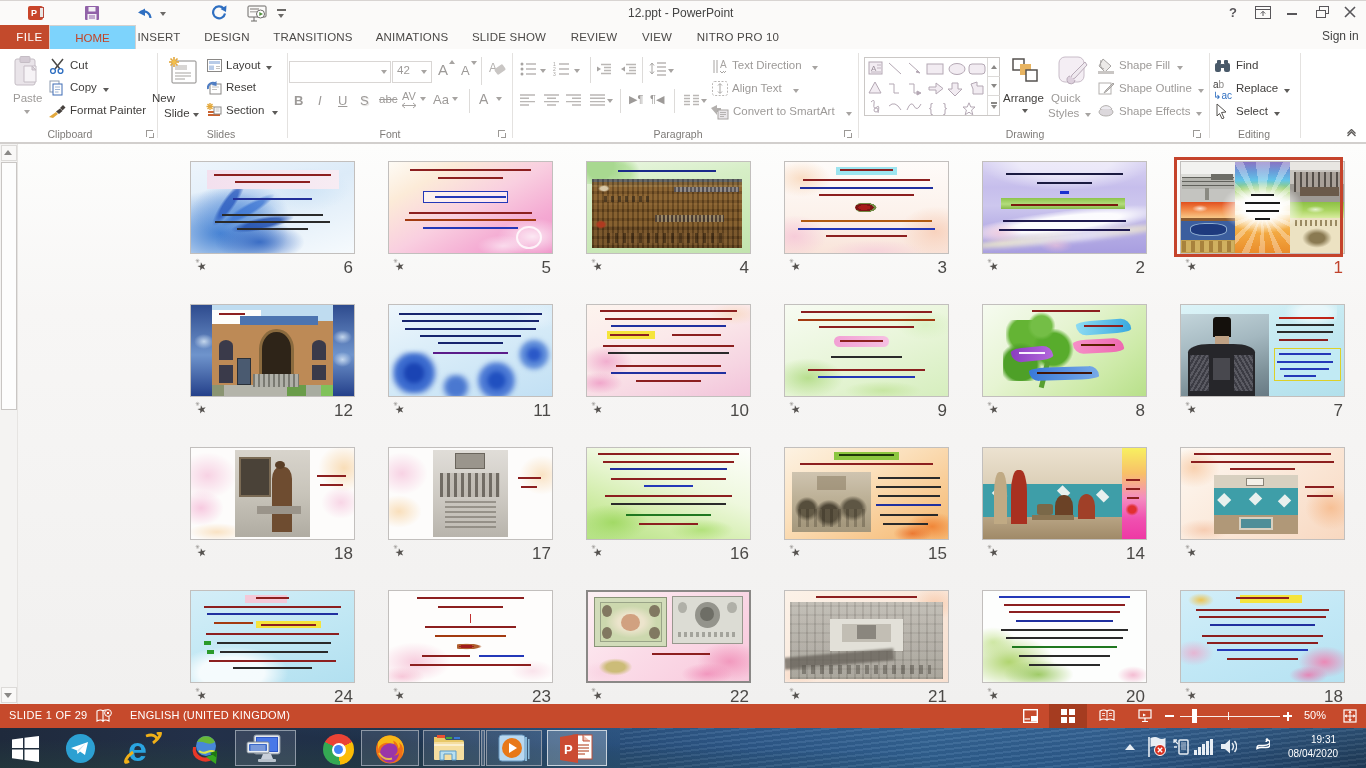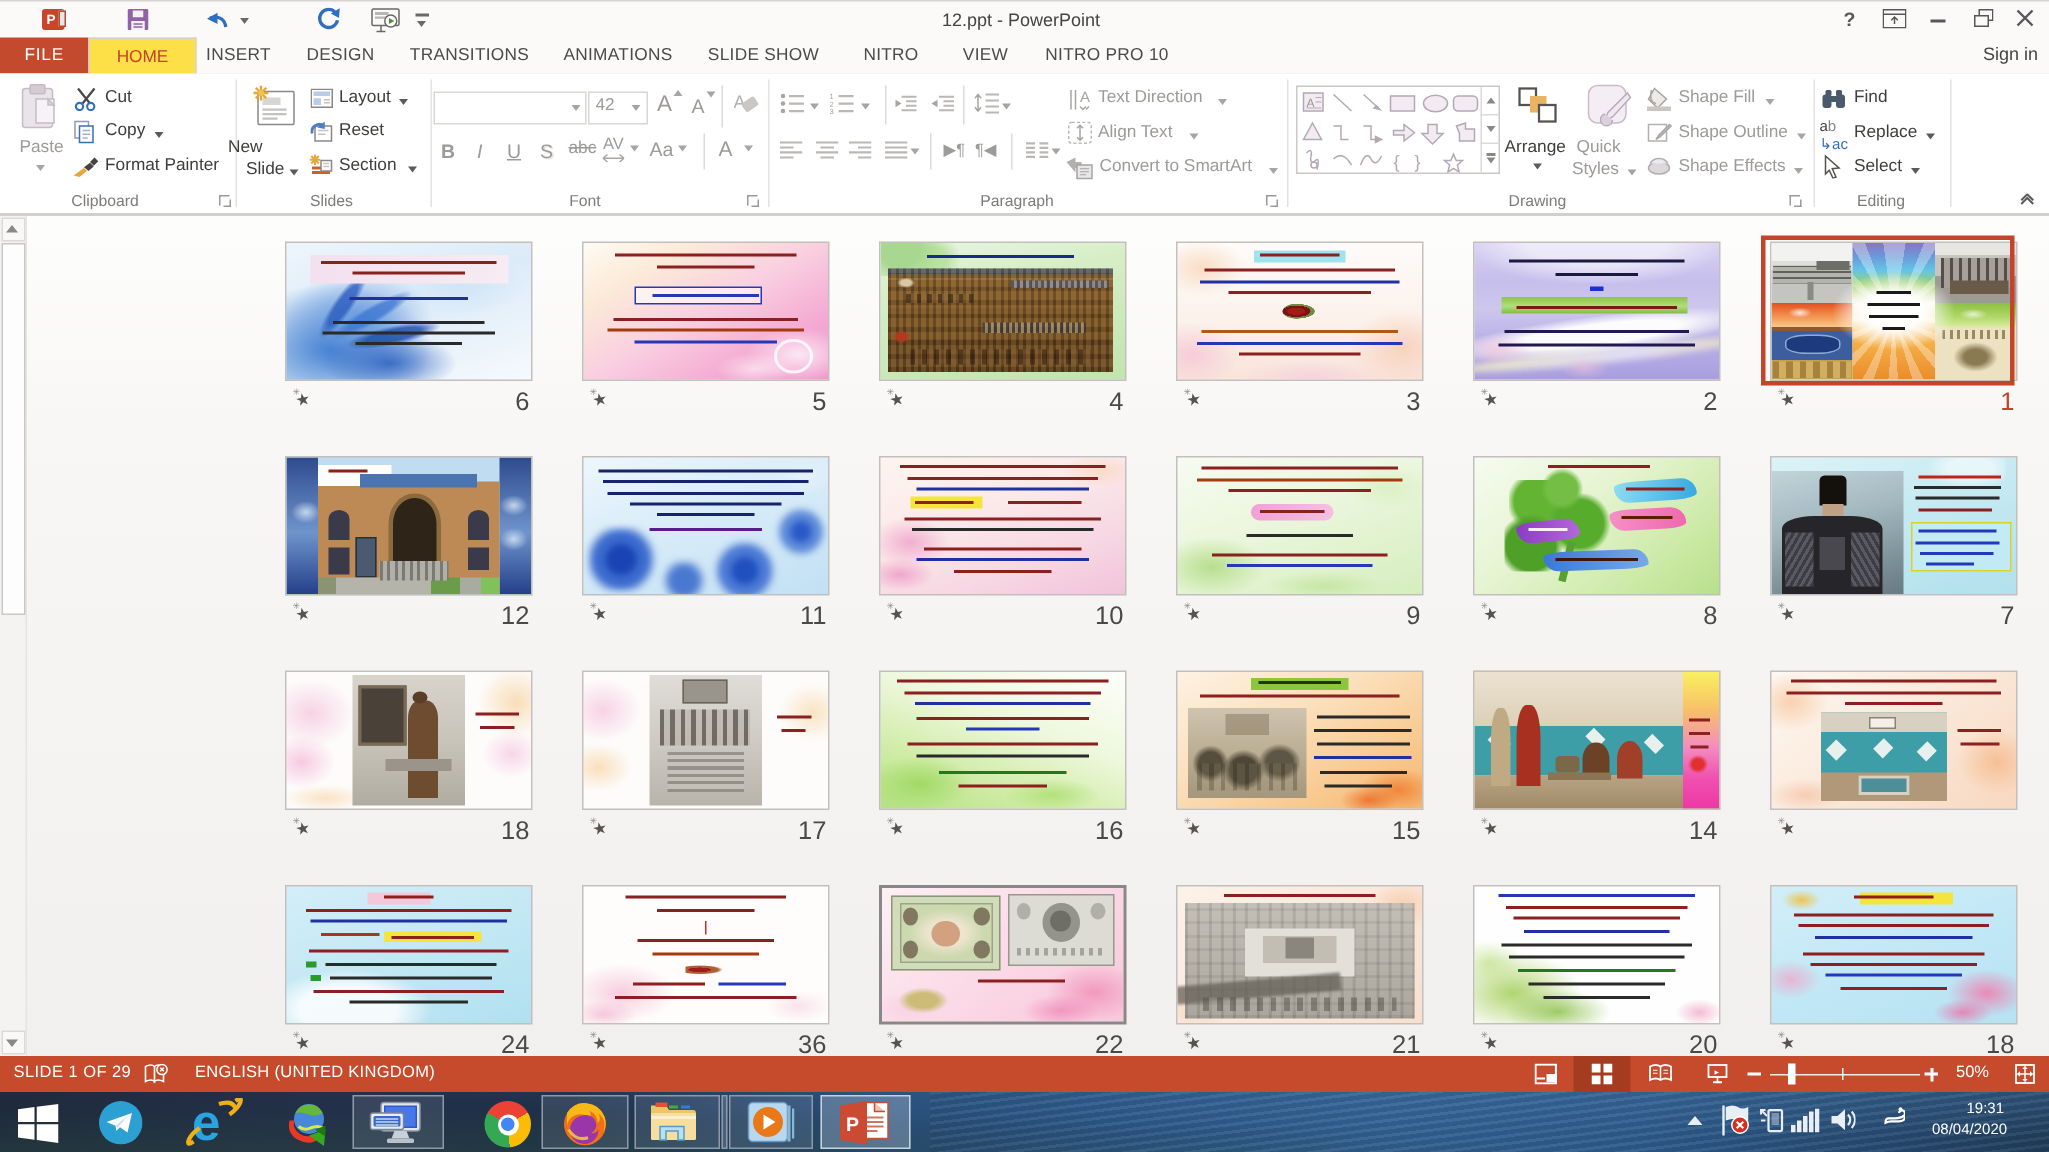--- a/index.html
+++ b/index.html
@@ -4,21 +4,21 @@
 html,body{width:1366px;height:768px;overflow:hidden;background:#fff;}
 #stage{position:relative;width:1366px;height:768px;}
 .abs{position:absolute;}
 
 #titlebar{position:absolute;left:0;top:0;width:1366px;height:25px;background:#fbfaf9;border-top:1px solid #d8d4d2;}
 .ttxt{position:absolute;top:5px;font-size:12px;color:#444;}
 
 #tabs{position:absolute;left:0;top:25px;width:1366px;height:24px;background:#fbfaf9;}
 #tabs .tab{position:absolute;top:0;height:24px;line-height:25px;font-size:11.5px;color:#4c4a48;letter-spacing:.2px;text-align:center;}
 #filetab{position:absolute;left:0;top:0;width:59px;height:24px;background:#c34a2c;color:#fff;font-size:11.5px;text-align:center;line-height:25px;letter-spacing:.5px;}
-#hometab{position:absolute;left:59px;top:0;width:72px;height:25px;background:#fde047;border:1px solid #d5d1cf;border-bottom:none;color:#c24426;font-size:11.5px;text-align:center;line-height:25px;}
+#hometab{position:absolute;left:49px;top:0;width:87px;height:25px;background:#7dd3fc;border:1px solid #d5d1cf;border-bottom:none;color:#c24426;font-size:11.5px;text-align:center;line-height:25px;}
 
 #ribbon{position:absolute;left:0;top:49px;width:1366px;height:95px;background:#fff;border-bottom:2px solid #d2cfcd;}
 .gsep{position:absolute;top:4px;width:1px;height:85px;background:#e4e2e0;}
 .glabel{position:absolute;top:79px;font-size:10.5px;color:#7e7b78;width:120px;text-align:center;}
 .launch{position:absolute;top:80px;width:10px;height:10px;}
 .launch:before{content:"";position:absolute;left:1px;top:1px;width:6px;height:6px;border-left:1px solid #9c9996;border-top:1px solid #9c9996;}
 .launch:after{content:"";position:absolute;left:4px;top:4px;width:4px;height:4px;border-right:1.5px solid #9c9996;border-bottom:1.5px solid #9c9996;}
 .rlbl{position:absolute;font-size:11.5px;color:#9d9a98;white-space:nowrap;}
 .rlbl.en{color:#3f3d3b;}
 .car{position:absolute;width:0;height:0;border-left:3px solid transparent;border-right:3px solid transparent;border-top:4px solid #a7a4a2;}
@@ -99,21 +99,21 @@
       </svg>
 </div>
 <div id="tabs">
  <div id="filetab">FILE</div>
  <div id="hometab">HOME</div>
  <div class="tab" style="left:133px;width:52px;">INSERT</div>
  <div class="tab" style="left:201px;width:52px;">DESIGN</div>
  <div class="tab" style="left:269px;width:88px;">TRANSITIONS</div>
  <div class="tab" style="left:373px;width:78px;">ANIMATIONS</div>
  <div class="tab" style="left:467px;width:84px;">SLIDE SHOW</div>
- <div class="tab" style="left:567px;width:54px;">NITRO</div>
+ <div class="tab" style="left:567px;width:54px;">REVIEW</div>
  <div class="tab" style="left:637px;width:40px;">VIEW</div>
  <div class="tab" style="left:693px;width:90px;">NITRO PRO 10</div>
  <div class="abs" style="left:0;top:24px;width:59px;height:1px;background:#d5d1cf;"></div>
  <div class="abs" style="left:126px;top:24px;width:1240px;height:1px;background:#d5d1cf;"></div>
  <div class="ttxt" style="left:1322px;top:4px;">Sign in</div>
 </div>
 
 <div id="ribbon">
 
  <div class="gsep" style="left:157px;"></div>
@@ -800,21 +800,21 @@
         <div class="ln" style="left:17.0%;top:7%;width:66%;height:2px;background:#8c1f1f;"></div>
         <div class="ln" style="left:30.0%;top:17%;width:40%;height:2px;background:#8c1f1f;"></div>
         <div class="abs" style="left:49.5%;top:25%;width:1%;height:10%;background:#c03030;"></div>
         <div class="ln" style="left:22.0%;top:38%;width:56%;height:2px;background:#8c1f1f;"></div>
         <div class="ln" style="left:28.0%;top:48%;width:44%;height:2px;background:#a33a10;"></div>
         <div class="abs" style="left:42%;top:57%;width:16%;height:8%;background:radial-gradient(ellipse at 35% 50%,#a01c1c 0 30%,#b06030 31% 50%,rgba(255,255,255,0) 62%);"></div>
         <div class="ln" style="left:20%;top:70%;width:30%;height:2px;background:#8c1f1f;"></div>
         <div class="ln" style="left:55%;top:70%;width:28%;height:2px;background:#2438b8;"></div>
         <div class="ln" style="left:13.0%;top:80%;width:74%;height:2px;background:#8c1f1f;"></div>
       </div>
-      <div class="snum" style="left:511px;top:543px;color:#4b4947;">36</div>
+      <div class="snum" style="left:511px;top:543px;color:#4b4947;">23</div>
       <div class="star" style="left:395px;top:545px;">★</div>
       <div class="abs" style="left:393px;top:542px;font-size:6px;color:#8a8784;">✳</div>
       <div class="sl" style="left:586px;top:446px;background:linear-gradient(140deg,#fdf0f4 0%,#fbdce8 45%,#f8c8dc 100%);border:2px solid #8a8886;">
         <div class="abs" style="left:68%;top:56%;width:40%;height:44%;background:radial-gradient(ellipse at center, #f090b8 0%, rgba(255,255,255,0) 70%);opacity:0.85;"></div>
         <div class="abs" style="left:58%;top:80%;width:32%;height:24%;background:radial-gradient(ellipse at center, #ee80b0 0%, rgba(255,255,255,0) 70%);opacity:0.7;"></div>
         <div class="abs" style="left:-4%;top:78%;width:28%;height:24%;background:radial-gradient(ellipse at center, #f8d0e0 0%, rgba(255,255,255,0) 70%);opacity:0.8;"></div>
         <div class="abs" style="left:4%;top:6%;width:45%;height:56%;background:#d2dcba;border:1px solid #8a9478;">
           <div class="abs" style="left:6%;top:8%;width:88%;height:84%;border:1px solid #9aa488;background:radial-gradient(ellipse at center,#ece4cc 0 30%,#ccd8ae 60%);"></div>
           <div class="abs" style="left:9%;top:14%;width:15%;height:26%;background:#6e604e;border-radius:50%;opacity:.8;"></div>
           <div class="abs" style="left:76%;top:14%;width:15%;height:26%;background:#6e604e;border-radius:50%;opacity:.8;"></div>

